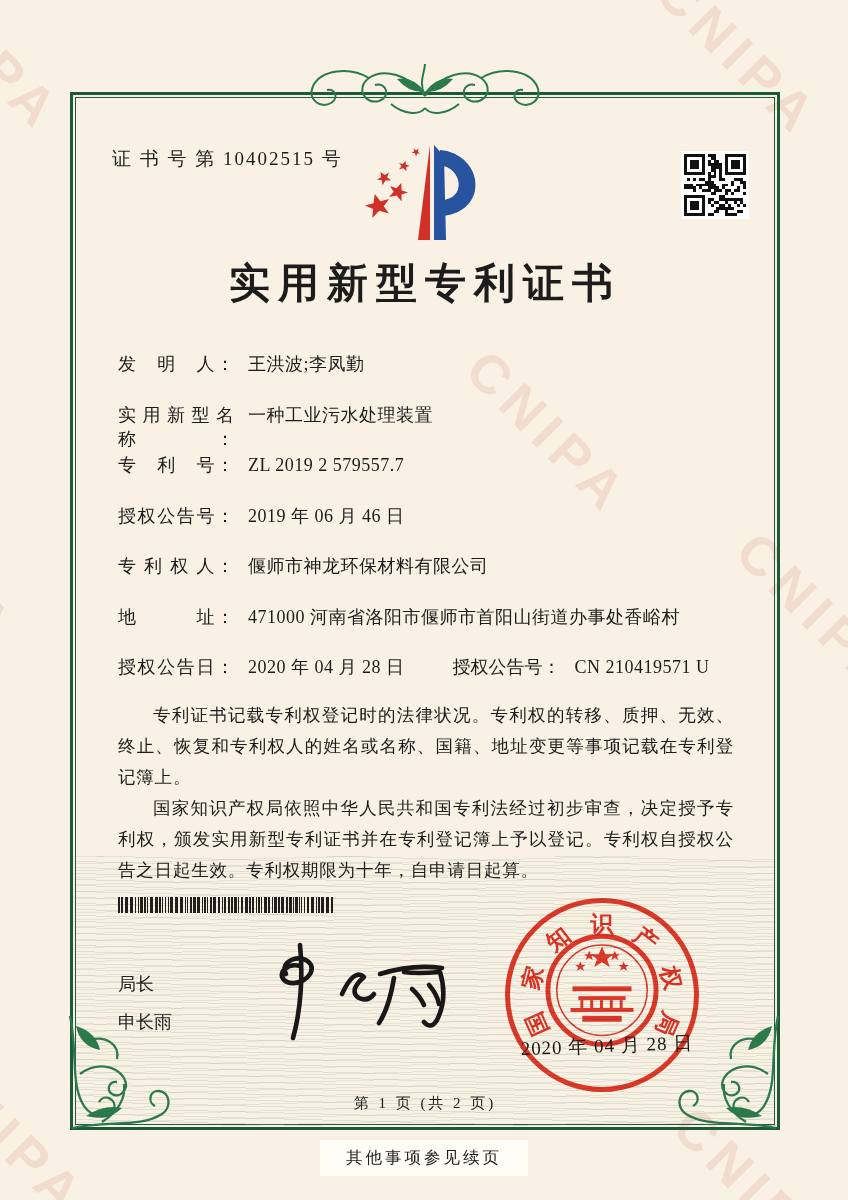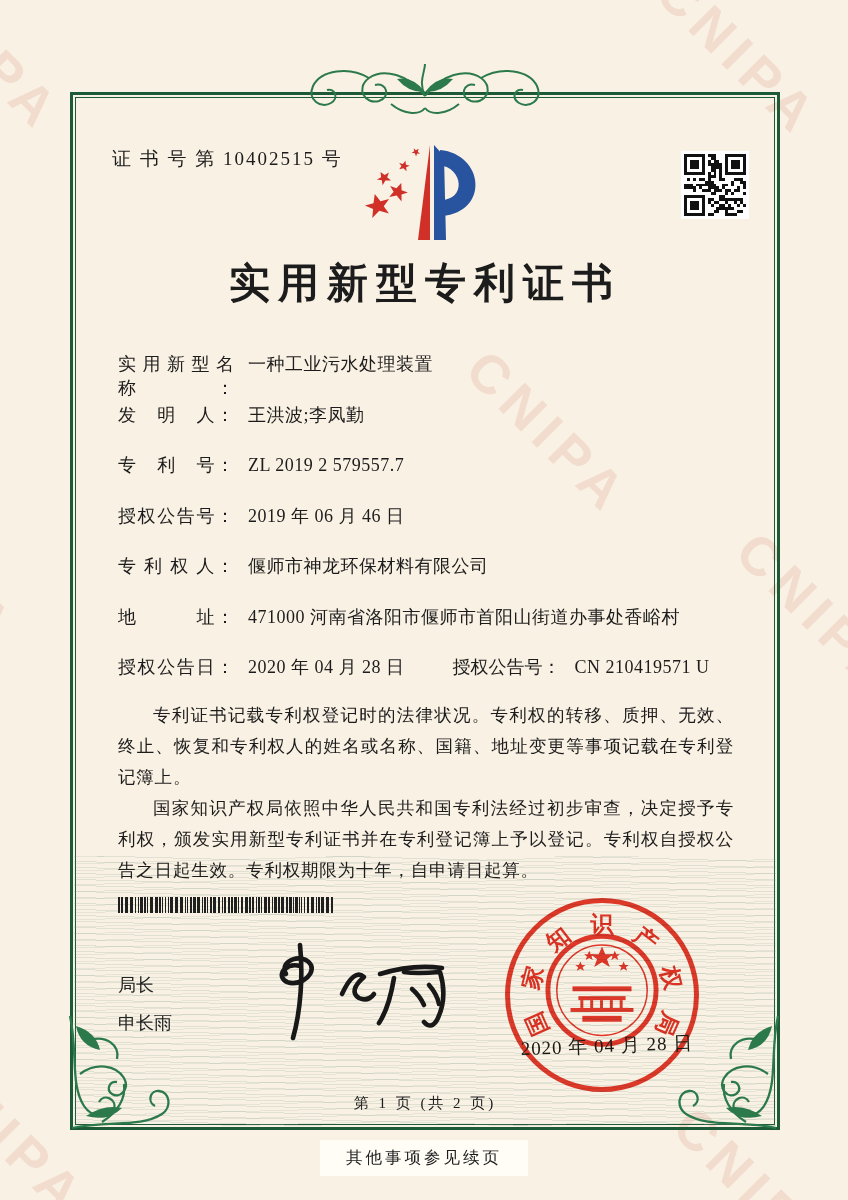--- a/index.html
+++ b/index.html
@@ -58,21 +58,21 @@
     position:absolute; left:118px; top:700px; width:616px;
     font-size:17.5px; line-height:31px; letter-spacing:0.8px;
     text-align:justify;
   }
   .body-text p { text-indent:2em; }
   .barcode { position:absolute; left:118px; top:897px; width:220px; height:16px; display:flex; align-items:stretch; }
   .barcode span { background:#1f1f1f; flex:none; }
   .barcode i { flex:none; }
   .signer {
     position:absolute; left:118px; top:966px;
-    font-family:Liberation Serif, serif;
+    font-family:Liberation Mono, monospace;
     font-size:18px; line-height:38px; color:#222;
   }
   .signature { position:absolute; left:242px; top:932px; }
   .seal {
     position:absolute; left:505px; top:898px; width:194px; height:194px;
     border:5px solid rgba(225,43,28,0.92); border-radius:50%;
     mix-blend-mode:multiply;
   }
   .seal-arc span {
     position:absolute; left:50%; top:50%;
@@ -615,26 +615,26 @@
       <div></div>
       <div></div>
       <div></div>
     </div>
 </div>
 
 <div class="title">实用新型专利证书</div>
 
 <div class="fields">
   <div class="field-row">
+    <span class="field-label">发　明　人：</span>
+    <span class="field-value">王洪波;李凤勤</span>
+  </div>
+  <div class="field-row">
     <span class="field-label">实用新型名称：</span>
     <span class="field-value">一种工业污水处理装置</span>
-  </div>
-  <div class="field-row">
-    <span class="field-label">发　明　人：</span>
-    <span class="field-value">王洪波;李凤勤</span>
   </div>
   <div class="field-row">
     <span class="field-label">专　利　号：</span>
     <span class="field-value">ZL 2019 2 579557.7</span>
   </div>
   <div class="field-row">
     <span class="field-label">授权公告号：</span>
     <span class="field-value">2019 年 06 月 46 日</span>
   </div>
   <div class="field-row">

